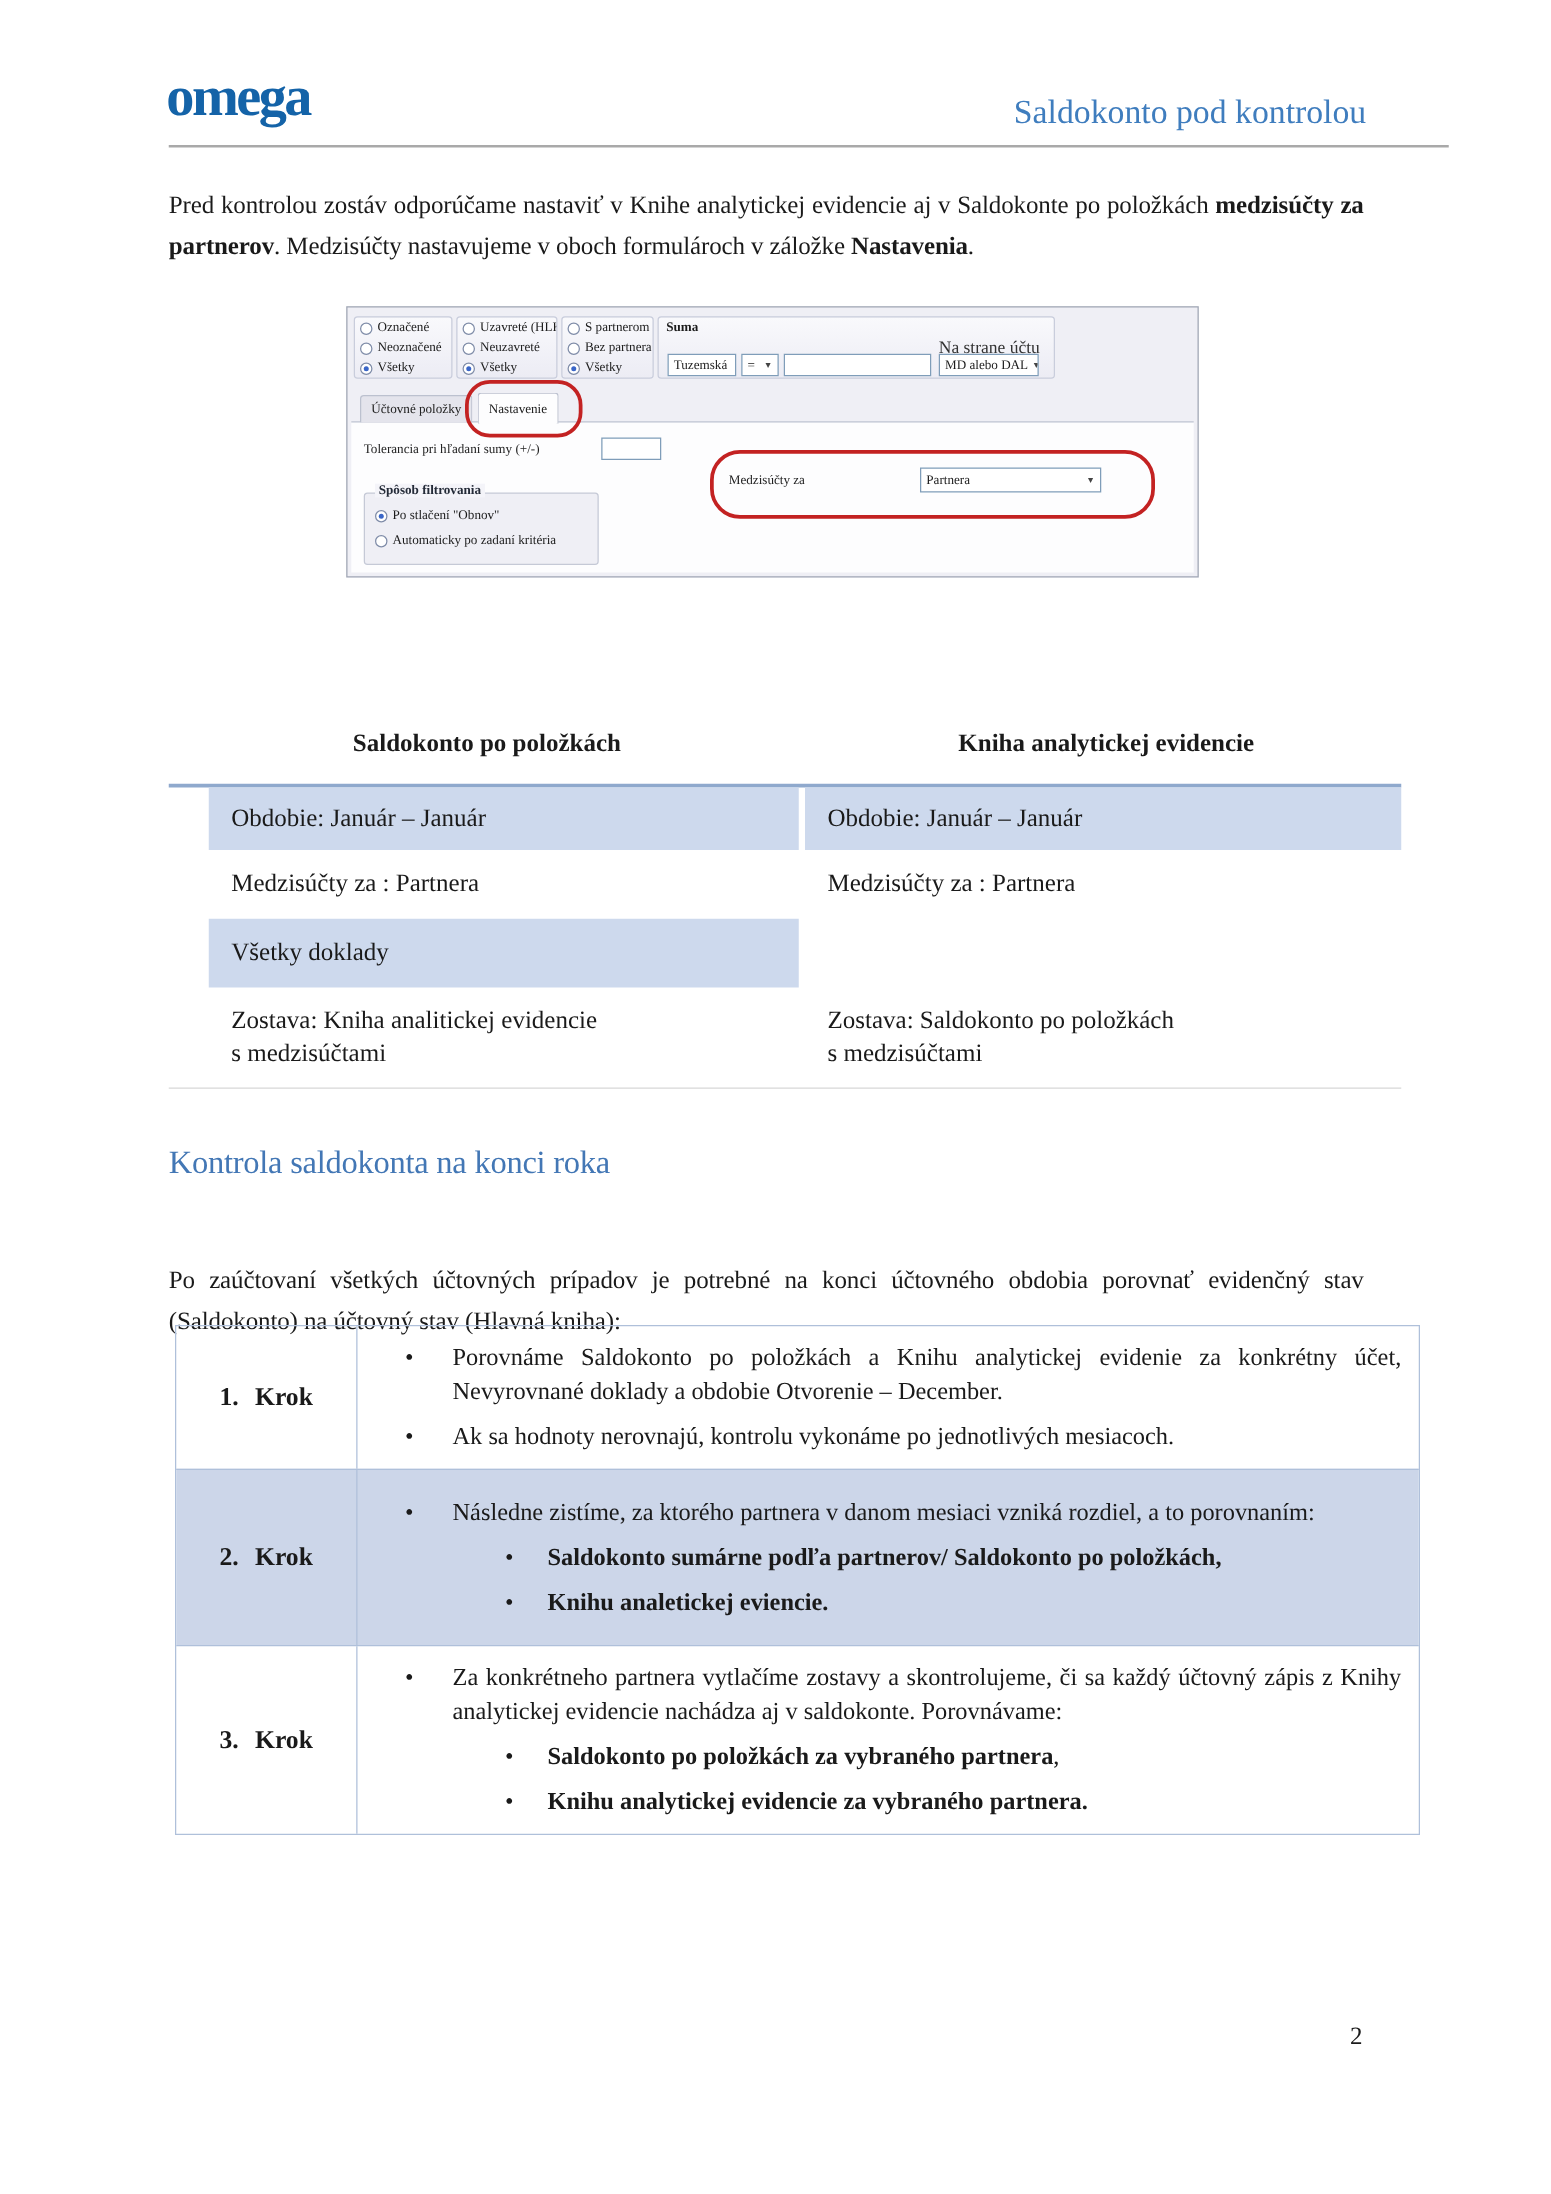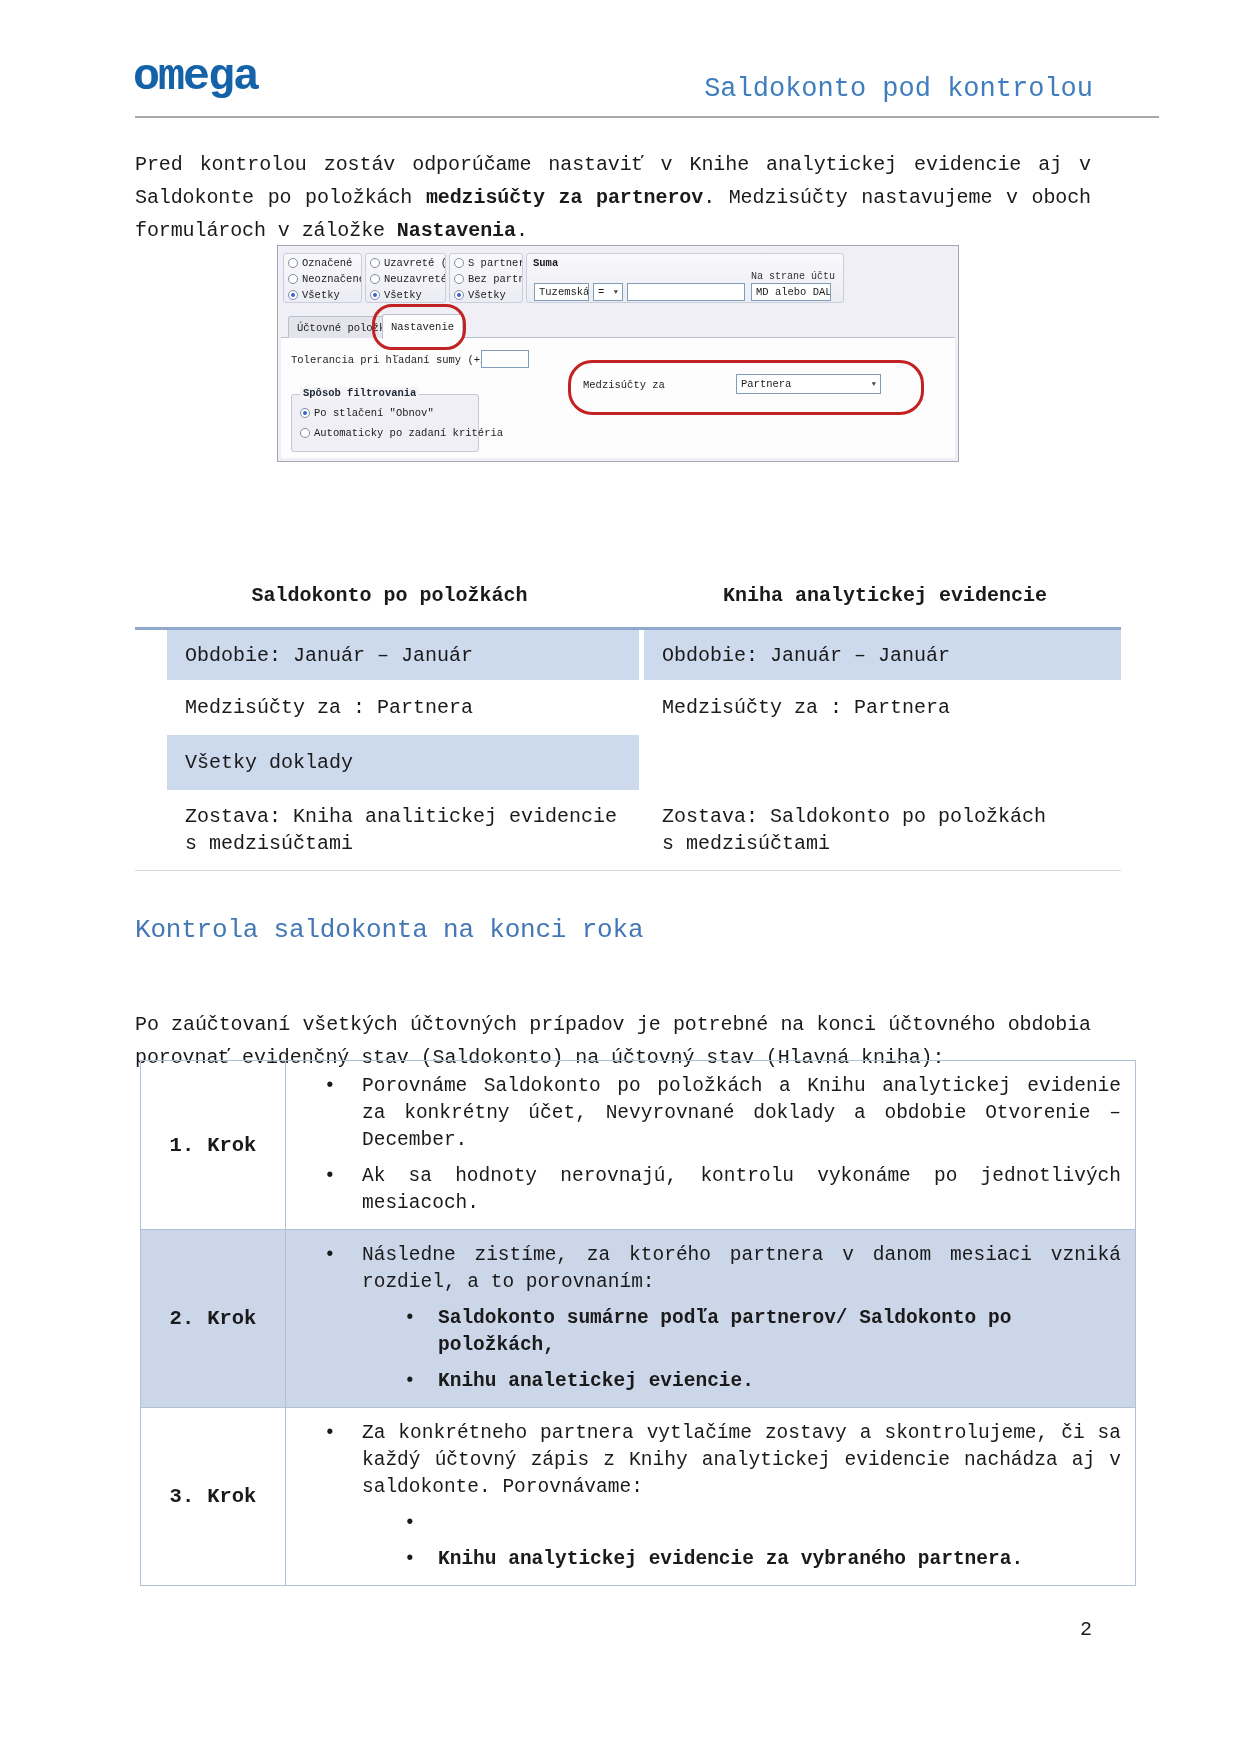--- a/index.html
+++ b/index.html
@@ -1,17 +1,17 @@
 <!DOCTYPE html>
 <html><head>
 <meta charset="utf-8">
 <style>
   html,body{margin:0;padding:0;background:#ffffff;}
   .page{position:relative;width:1159px;height:1755px;background:#ffffff;overflow:hidden;
-        font-family:Liberation Mono, monospace;color:#1a1a1a;}
+        font-family:Liberation Serif, serif;color:#1a1a1a;}
 
   
   .logo{position:absolute;left:133px;top:55px;font-size:45px;font-weight:bold;
         color:#1463A8;letter-spacing:-2px;line-height:1;}
   .doc-title{position:absolute;top:76px;left:600px;width:493px;text-align:right;
         font-size:27px;color:#3F7DBE;line-height:1;}
   .rule{position:absolute;left:135px;top:116px;width:1090px;height:2px;background:#A9A9A9;}
 
   
   .para{position:absolute;left:135px;width:956px;font-size:20px;line-height:33px;
@@ -29,21 +29,21 @@
   .fg1{left:5px;width:79px;}
   .fg2{left:87px;width:81px;}
   .fg3{left:171px;width:74px;}
   .fg4{left:248px;width:318px;}
   .radio-row{display:flex;align-items:center;gap:4px;height:15px;padding-left:4px;margin-top:1px;white-space:nowrap;}
   .xpradio{width:10px;height:10px;border-radius:50%;border:1px solid #7F8CA8;background:#fff;
            position:relative;flex:0 0 10px;box-sizing:border-box;}
   .xpradio.sel::after{content:"";position:absolute;left:2px;top:2px;width:4px;height:4px;
            border-radius:50%;background:#3A66C8;}
   .suma-label{position:absolute;left:6px;top:3px;font-weight:bold;}
-  .nsu-label{position:absolute;left:224px;top:17px;font-size:10px;color:#333;}
+  .nsu-label{position:absolute;left:224px;top:17px;font-size:14px;color:#333;}
   .xpdd{position:absolute;height:18px;background:#fff;border:1px solid #7F9DB9;display:flex;
         align-items:center;padding:0 4px;box-sizing:border-box;white-space:nowrap;overflow:hidden;}
   .xpdd .arr{margin-left:auto;font-size:7px;color:#444;padding-left:3px;}
   .xpin{position:absolute;height:18px;background:#fff;border:1px solid #7F9DB9;box-sizing:border-box;}
   .dd-tuz{left:7px;top:29px;width:55px;}
   .dd-eq{left:66px;top:29px;width:30px;}
   .in-amt{left:100px;top:29px;width:118px;}
   .dd-side{left:224px;top:29px;width:80px;}
   .tabzone{position:absolute;left:3px;top:63px;right:3px;height:28px;background:#EFEFF5;}
   .content{position:absolute;left:3px;top:91px;right:3px;bottom:3px;background:#FDFDFE;
@@ -291,20 +291,21 @@
         <span>3.</span>
         <span>Krok</span>
       </div>
       <div class="step-body">
         <div class="bullet">
           <span class="dot">•</span>
           <div class="btext">Za konkrétneho partnera vytlačíme zostavy a skontrolujeme, či sa každý účtovný zápis z Knihy analytickej evidencie nachádza aj v saldokonte. Porovnávame:</div>
         </div>
         <div class="bullet sub">
           <span class="dot">•</span>
+          <div class="btext"><span>Saldokonto po položkách za vybraného partnera</span><span class="tail">,</span></div>
         </div>
         <div class="bullet sub">
           <span class="dot">•</span>
           <div class="btext">Knihu analytickej evidencie za vybraného partnera.</div>
         </div>
       </div>
     </div>
 
   </div>
 

